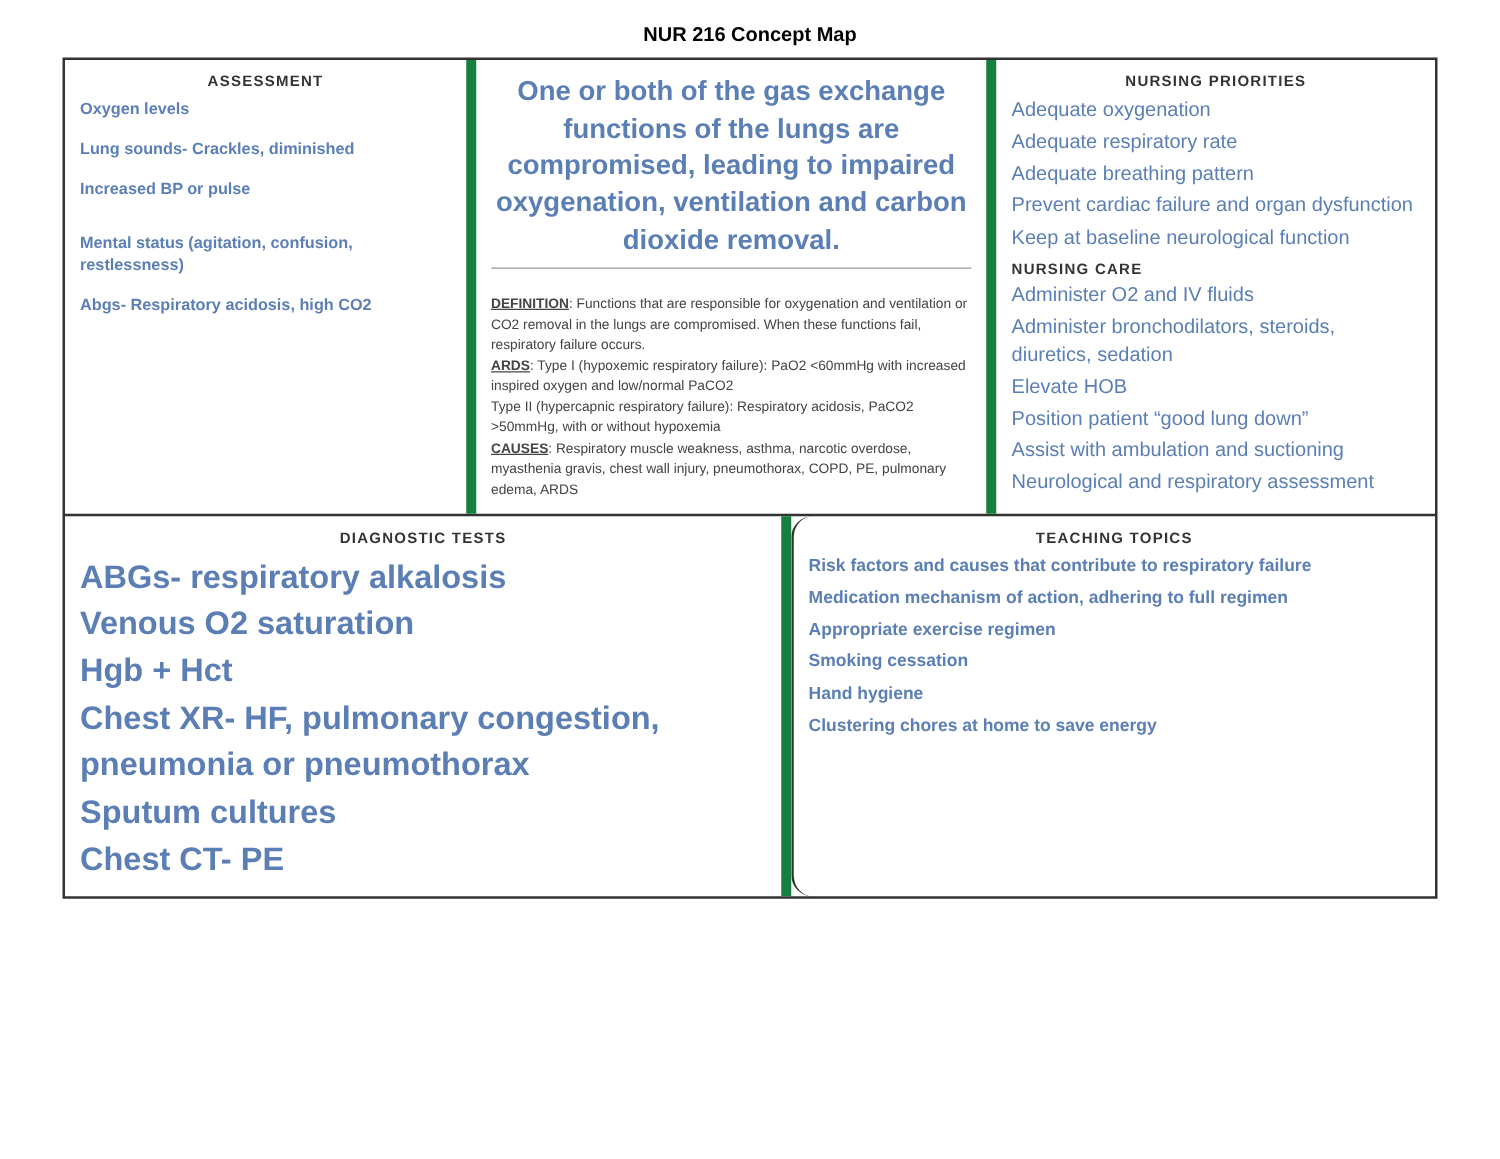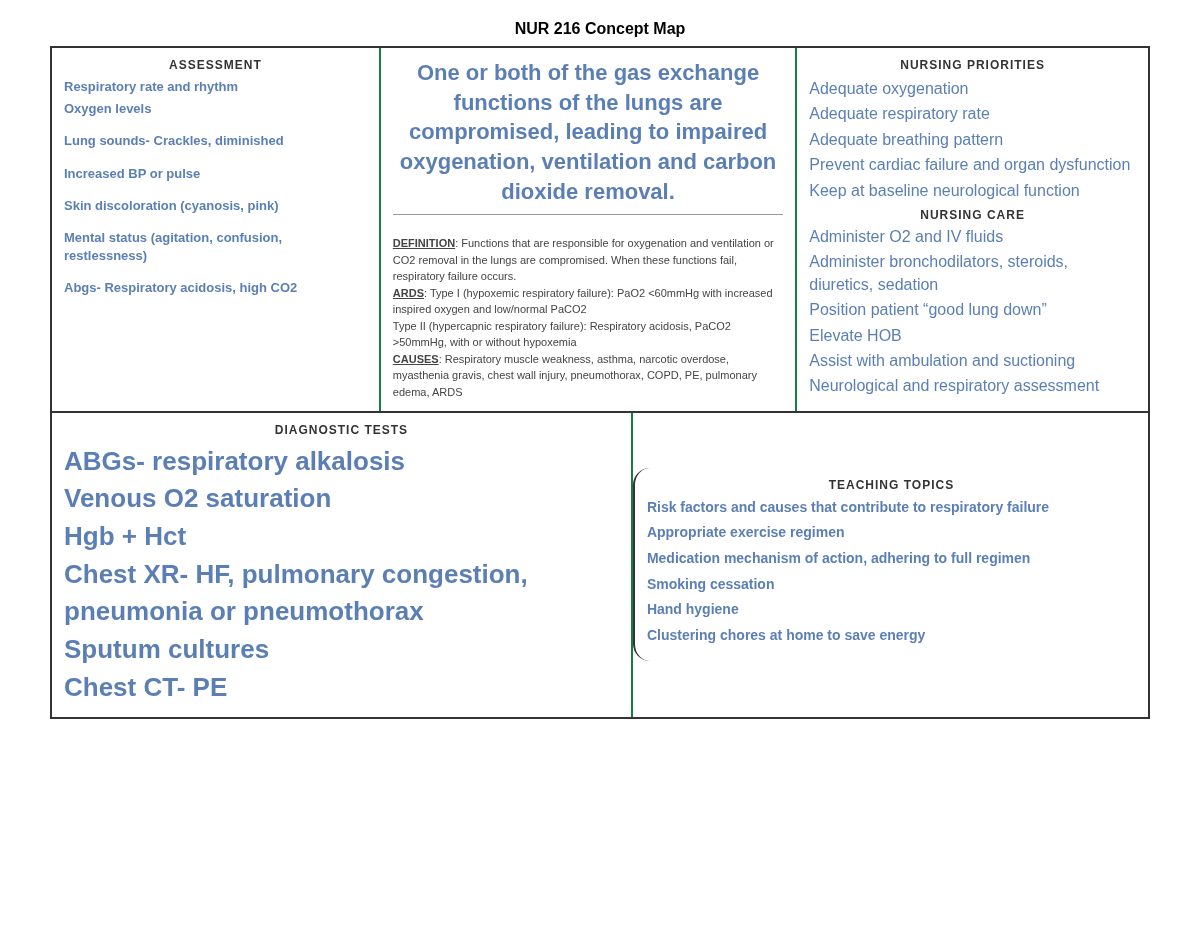--- a/index.html
+++ b/index.html
@@ -25,39 +25,38 @@
       width: 1100px;
       border: 2px solid #333;
     }
     
     .top-row {
       display: flex;
       border-bottom: 2px solid #333;
     }
     .cell {
       padding: 10px 12px;
-      border-right: 2px solid #15803d;
+      border-right: 8px solid #15803d;
     }
     .cell:last-child {
       border-right: none;
       border-radius: 17px;
     }
     .cell-assessment {
       width: 30%;
     }
     .cell-pathology {
       width: 38%;
     }
     .cell-nursing {
       width: 32%;
     }
     
     .bottom-row {
       display: flex;
-      align-items: center;
     }
     .cell-diagnostic {
       width: 53%;
     }
     .cell-teaching {
       width: 47%;
     }
     
     .section-header {
       font-size: 12px;
@@ -111,21 +110,20 @@
     
     .nursing-item {
       color: #5b7fb5;
       font-size: 16px;
       margin-bottom: 3px;
       line-height: 1.4;
     }
     .nursing-care-header {
       font-size: 12px;
       font-weight: bold;
-      text-align: center;
       letter-spacing: 1px;
       color: #333;
       margin: 6px 0 4px 0;
       text-transform: uppercase;
     }
     
     .diagnostic-item {
       color: #5b7fb5;
       font-size: 26px;
       font-weight: bold;
@@ -144,28 +142,26 @@
 <body>
 
 <div class="page-title">NUR 216 Concept Map</div>
 
 <div class="concept-map">
 
   <div class="top-row">
 
     <div class="cell cell-assessment">
       <div class="section-header">ASSESSMENT</div>
-      <div class="assessment-item">Respiratory rate and rhythm</div>
       <div class="assessment-item">Oxygen levels</div>
       <div class="assessment-spacer"></div>
       <div class="assessment-item">Lung sounds- Crackles, diminished</div>
       <div class="assessment-spacer"></div>
       <div class="assessment-item">Increased BP or pulse</div>
       <div class="assessment-spacer"></div>
-      <div class="assessment-item">Skin discoloration (cyanosis, pink)</div>
       <div class="assessment-spacer"></div>
       <div class="assessment-item">Mental status (agitation, confusion, restlessness)</div>
       <div class="assessment-spacer"></div>
       <div class="assessment-item">Abgs- Respiratory acidosis, high CO2</div>
     </div>
 
     <div class="cell cell-pathology">
       <div class="pathology-big">One or both of the gas exchange functions of the lungs are compromised, leading to impaired oxygenation, ventilation and carbon dioxide removal.</div>
       <div class="pathology-definition">
         <span class="def-label">DEFINITION</span><span>: Functions that are responsible for oxygenation and ventilation or CO2 removal in the lungs are compromised. When these functions fail, respiratory failure occurs.</span>
@@ -180,43 +176,43 @@
     <div class="cell cell-nursing">
       <div class="section-header">NURSING PRIORITIES</div>
       <div class="nursing-item">Adequate oxygenation</div>
       <div class="nursing-item">Adequate respiratory rate</div>
       <div class="nursing-item">Adequate breathing pattern</div>
       <div class="nursing-item">Prevent cardiac failure and organ dysfunction</div>
       <div class="nursing-item">Keep at baseline neurological function</div>
       <div class="nursing-care-header">NURSING CARE</div>
       <div class="nursing-item">Administer O2 and IV fluids</div>
       <div class="nursing-item">Administer bronchodilators, steroids, diuretics, sedation</div>
+      <div class="nursing-item">Elevate HOB</div>
       <div class="nursing-item">Position patient “good lung down”</div>
-      <div class="nursing-item">Elevate HOB</div>
       <div class="nursing-item">Assist with ambulation and suctioning</div>
       <div class="nursing-item">Neurological and respiratory assessment</div>
     </div>
   </div>
 
   <div class="bottom-row">
 
     <div class="cell cell-diagnostic">
       <div class="section-header">DIAGNOSTIC TESTS</div>
       <div class="diagnostic-item">ABGs- respiratory alkalosis</div>
       <div class="diagnostic-item">Venous O2 saturation</div>
       <div class="diagnostic-item">Hgb + Hct</div>
       <div class="diagnostic-item">Chest XR- HF, pulmonary congestion, pneumonia or pneumothorax</div>
       <div class="diagnostic-item">Sputum cultures</div>
       <div class="diagnostic-item">Chest CT- PE</div>
     </div>
 
     <div class="cell cell-teaching" style="border-left: 2px solid #333;">
       <div class="section-header">TEACHING TOPICS</div>
       <div class="teaching-item">Risk factors and causes that contribute to respiratory failure</div>
+      <div class="teaching-item">Medication mechanism of action, adhering to full regimen</div>
       <div class="teaching-item">Appropriate exercise regimen</div>
-      <div class="teaching-item">Medication mechanism of action, adhering to full regimen</div>
       <div class="teaching-item">Smoking cessation</div>
       <div class="teaching-item">Hand hygiene</div>
       <div class="teaching-item">Clustering chores at home to save energy</div>
     </div>
   </div>
 
 </div>
 
 </body></html>

